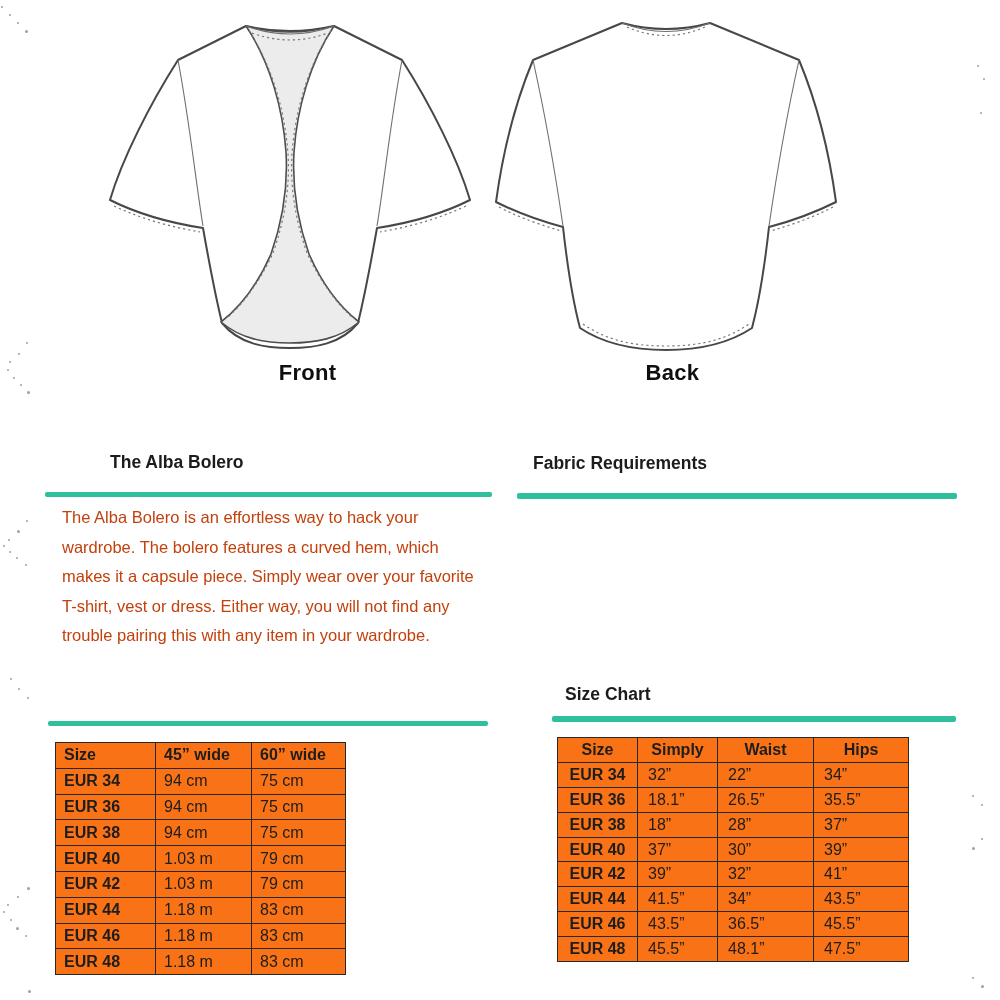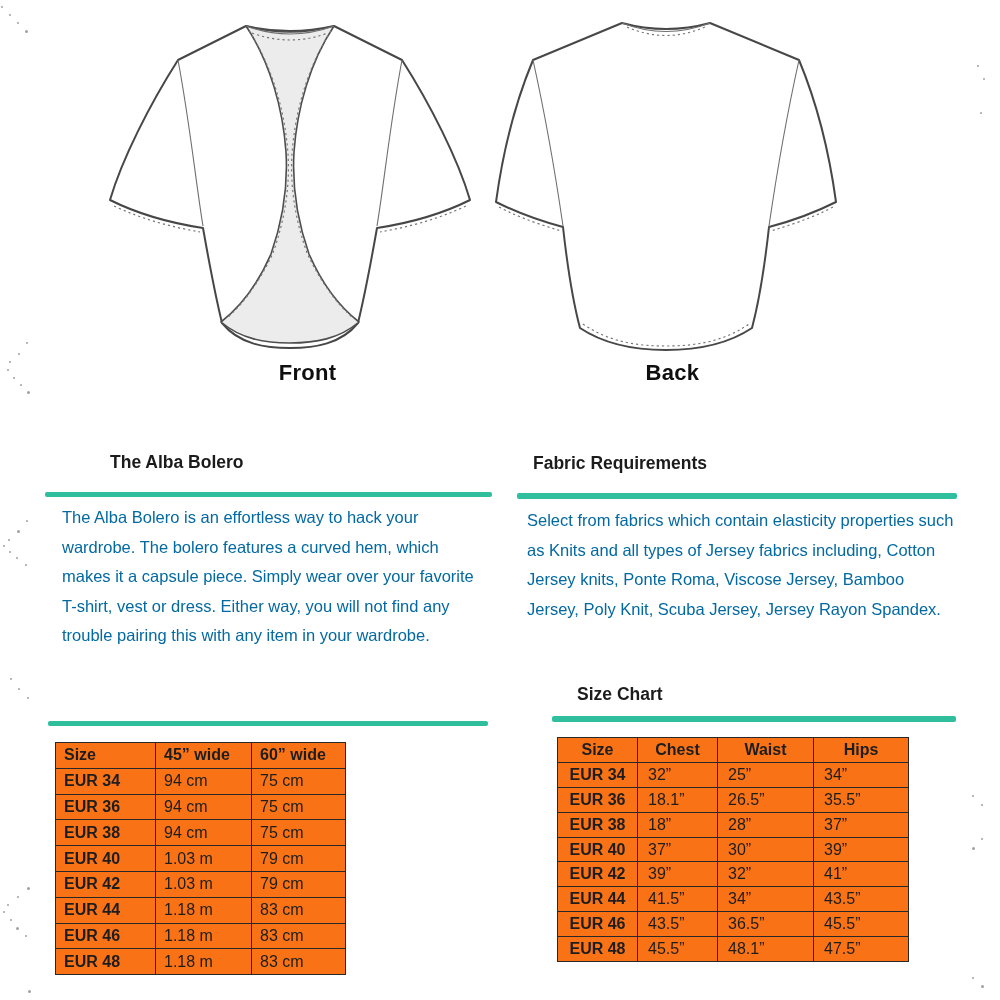--- a/index.html
+++ b/index.html
@@ -17,21 +17,21 @@
   .view-label{
     position:absolute;top:360px;text-align:center;
     font-size:22px;font-weight:bold;color:#0f0f0f;letter-spacing:.3px;
   }
   
   .sec-heading{
     position:absolute;font-size:17.5px;font-weight:bold;color:#1c1c1c;white-space:nowrap;
   }
   .accent-rule{position:absolute;border-radius:2px;}
   .paragraph{
-    position:absolute;font-size:16.5px;line-height:29.5px;color:#0369a1;
+    position:absolute;font-size:16.5px;line-height:29.5px;color:#c2410c;
   }
   
   table.tbl{border-collapse:collapse;table-layout:fixed;position:absolute;background:#f97316;}
   .tbl th,.tbl td{border:1.6px solid #282828;font-size:16px;overflow:hidden;white-space:nowrap;}
   .tbl th{font-weight:bold;}
   .tbl-left tr{height:25.8px;}
   .tbl-left th,.tbl-left td{text-align:left;padding:0 8px;}
   .tbl-left td.c0{font-weight:bold;}
   .tbl-right tr{height:24.9px;}
   .tbl-right th{text-align:center;padding:0 4px;}
@@ -168,44 +168,43 @@
         <tr>
           <td class="c0">EUR 48</td>
           <td class="c1">1.18 m</td>
           <td class="c2">83 cm</td>
         </tr>
       </tbody>
     </table>
 
   <div class="sec-heading" style="left:533px;top:453px;">Fabric Requirements</div>
   <div class="accent-rule" style="left: 517px; top: 493px; width: 440px; height: 6px; background: rgb(47, 191, 157);"></div>
-  <div class="paragraph" style="left:527px;top:506px;width:430px;">Select from fabrics which contain elasticity properties such as Knits and all types of Jersey fabrics including, Cotton Jersey knits, Ponte Roma, Viscose Jersey, Bamboo Jersey, Poly Knit, Scuba Jersey, Jersey Rayon Spandex.</div>
-
-  <div class="sec-heading" style="left:565px;top:684px;margin-left:12px;">Size Chart</div>
+
+  <div class="sec-heading" style="left:565px;top:684px;">Size Chart</div>
   <div class="accent-rule" style="left: 552px; top: 716px; width: 404px; height: 6px; background: rgb(47, 191, 157);"></div>
   <table class="tbl tbl-right" style="left:557px;top:737px;width:351px;">
     <colgroup>
         <col style="width:80px">
         <col style="width:80px">
         <col style="width:96px">
         <col style="width:95px">
       </colgroup>
   <thead>
         <tr>
           <th class="c0">Size</th>
-          <th class="c1">Chest</th>
+          <th class="c1">Simply</th>
           <th class="c2">Waist</th>
           <th class="c3">Hips</th>
         </tr>
       </thead>
       <tbody>
         <tr>
           <td class="c0">EUR 34</td>
           <td class="c1">32”</td>
-          <td class="c2">25”</td>
+          <td class="c2">22”</td>
           <td class="c3">34”</td>
         </tr>
         <tr>
           <td class="c0">EUR 36</td>
           <td class="c1">18.1”</td>
           <td class="c2">26.5”</td>
           <td class="c3">35.5”</td>
         </tr>
         <tr>
           <td class="c0">EUR 38</td>

